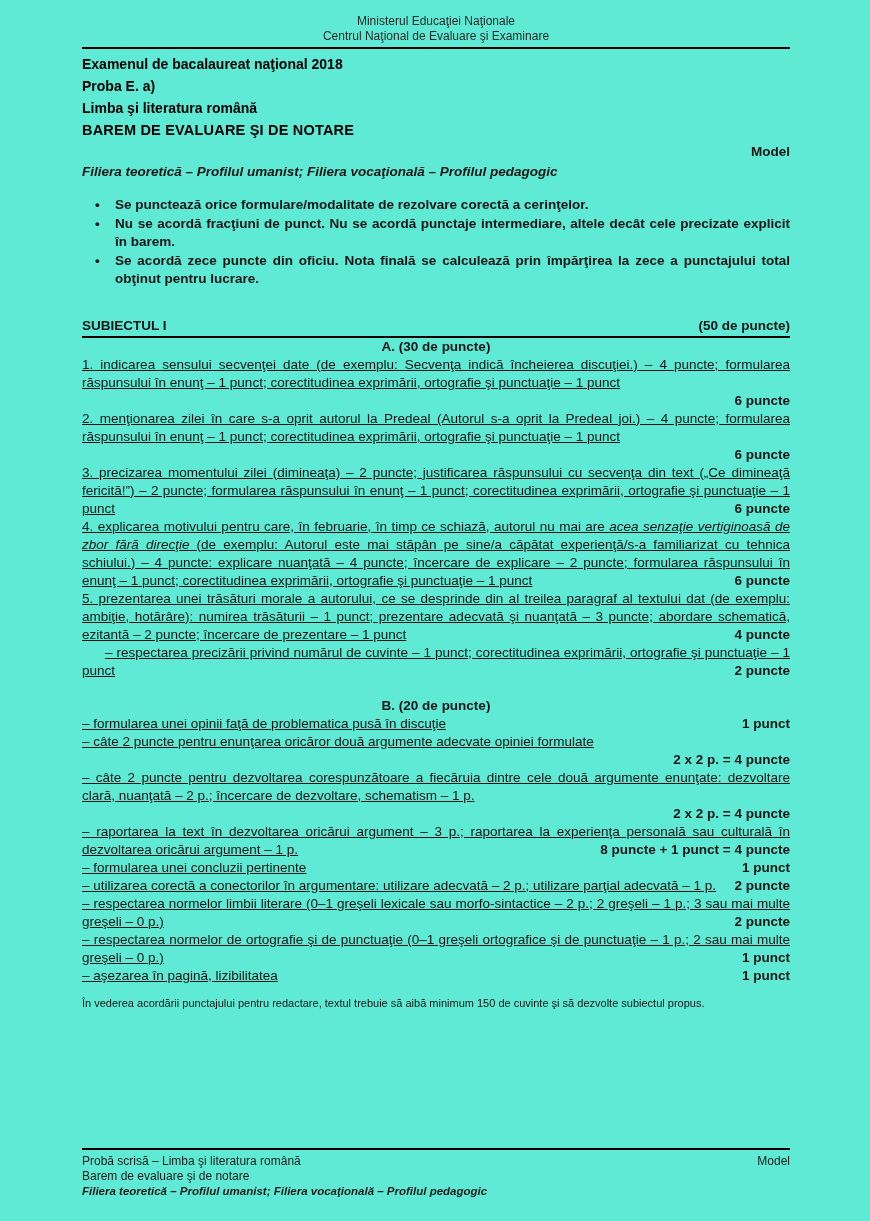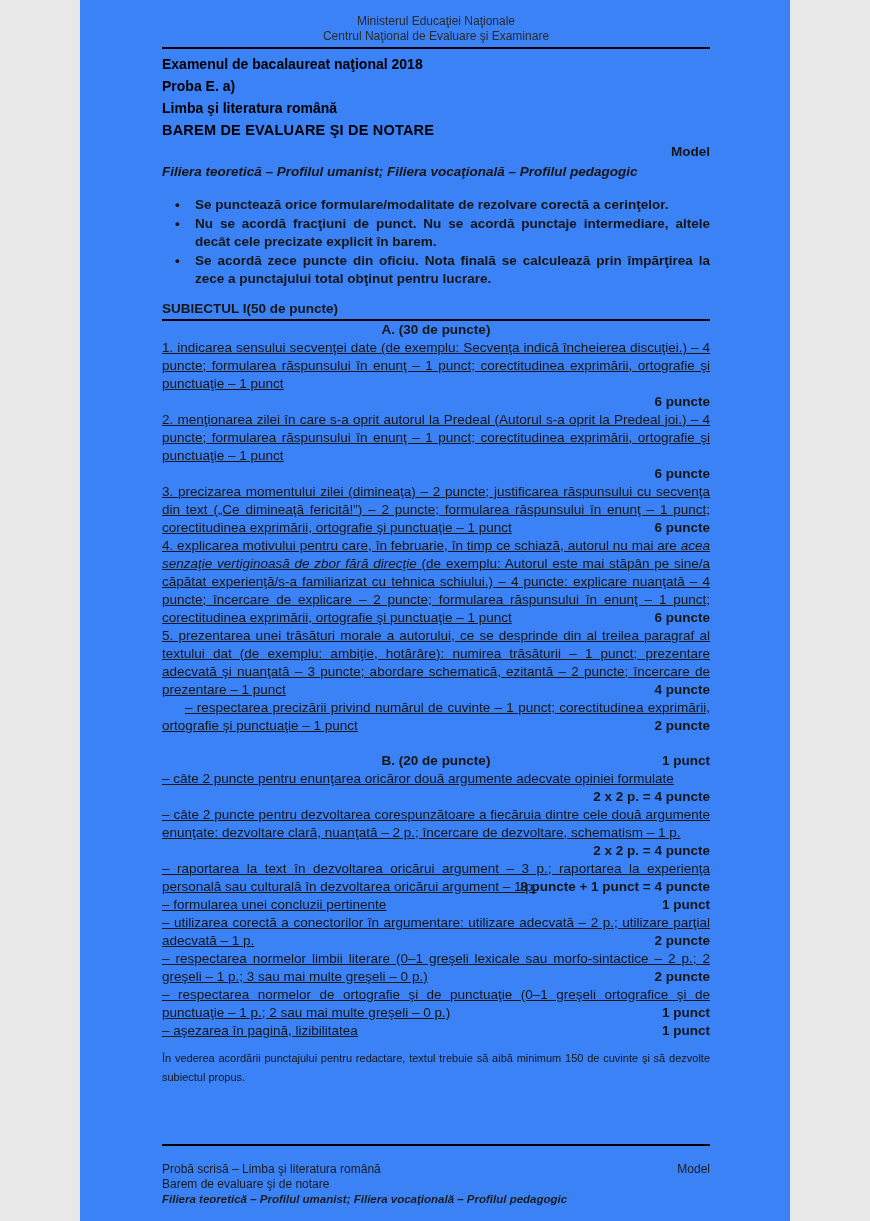--- a/index.html
+++ b/index.html
@@ -1,54 +1,54 @@
 <!DOCTYPE html>
 <html><head>
 <meta charset="utf-8">
 <style>
   html,body{margin:0;padding:0;background:#e8e8e8;}
   .page{
-    width:710px;height:1221px;margin:0 auto;background:#3b82f6;
+    width:870px;height:1221px;margin:0 auto;background:#5eead4;
     position:relative;font-family:"Liberation Sans",sans-serif;color:#161616;
     overflow:hidden;
   }
   .content{padding:14px 80px 0 82px;}
   
   .ministry{font-size:12px;line-height:15px;text-align:center;color:#2a2a2a;}
   .top-rule{border:0;border-bottom:2.5px solid #000;margin:3px 0 4px 0;}
   .title-block div{font-size:14px;line-height:22px;font-weight:bold;text-align:left;color:#000;}
   .doc-title{font-size:14.5px !important;letter-spacing:.2px;}
   .model-line{text-align:right;font-weight:bold;font-size:13.5px;line-height:21px;}
   .filiera-line{font-weight:bold;font-style:italic;font-size:13.5px;line-height:19px;}
   
   .rules{margin:15px 0 0 0;padding:0;list-style:none;}
   .rules li{
     position:relative;padding-left:33px;font-weight:bold;font-size:13.5px;
     line-height:18.5px;text-align:justify;
   }
   .rules li .marker{position:absolute;left:13px;top:0;}
   
   .subject-line{
-    display:flex;font-weight:bold;font-size:13.5px;
-    line-height:18px;border-bottom:2px solid #000;margin-top:11px;padding-bottom:1px;
+    display:flex;justify-content:space-between;font-weight:bold;font-size:13.5px;
+    line-height:18px;border-bottom:2px solid #000;margin-top:28px;padding-bottom:1px;
   }
   .section-title{font-weight:bold;font-size:13.5px;line-height:18px;text-align:center;}
   
   .items{}
   .item{position:relative;font-size:13.5px;line-height:18px;text-align:justify;text-decoration:underline;}
   .item .it{font-style:italic;}
   .item .score-abs{position:absolute;right:0;bottom:0;font-weight:bold;white-space:nowrap;}
   .score-line{text-align:right;font-weight:bold;font-size:13.5px;line-height:18px;}
   .item.indent{text-indent:23px;}
   .gap{height:17px;}
   .note{font-weight:normal;font-size:11px;line-height:19.5px;text-align:justify;margin-top:9px;}
   
   .footer{
-    position:absolute;left:82px;right:80px;bottom:14px;
-    border-top:2px solid #000;padding-top:16px;font-size:12px;line-height:15px;color:#1c1c1c;
+    position:absolute;left:82px;right:80px;bottom:22px;
+    border-top:2px solid #000;padding-top:4px;font-size:12px;line-height:15px;color:#1c1c1c;
   }
   .footer-row{display:flex;justify-content:space-between;}
   .footer-filiera{font-style:italic;font-size:11.5px;font-weight:bold;}
   .footer-page{text-align:center;font-size:12.5px;margin-top:3px;}
 </style>
 </head>
 <body>
 
 <div class="page">
   <div class="content">
@@ -87,21 +87,21 @@
         <div class="item"><span>3. precizarea momentului zilei (dimineaţa) – 2 puncte; justificarea răspunsului cu secvenţa din text („Ce dimineaţă fericită!”) – 2 puncte; formularea răspunsului în enunţ – 1 punct; corectitudinea exprimării, ortografie şi punctuaţie – 1 punct</span><span class="score-abs">6 puncte</span></div>
         <div class="item"><span>4. explicarea motivului pentru care, în februarie, în timp ce schiază, autorul nu mai are </span><span class="it">acea senzaţie vertiginoasă de zbor fără direcţie</span><span> (de exemplu: Autorul este mai stăpân pe sine/a căpătat experienţă/s-a familiarizat cu tehnica schiului.) – 4 puncte: explicare nuanţată – 4 puncte; încercare de explicare – 2 puncte; formularea răspunsului în enunţ – 1 punct; corectitudinea exprimării, ortografie şi punctuaţie – 1 punct</span><span class="score-abs">6 puncte</span></div>
         <div class="item"><span>5. prezentarea unei trăsături morale a autorului, ce se desprinde din al treilea paragraf al textului dat (de exemplu: ambiţie, hotărâre): numirea trăsăturii – 1 punct; prezentare adecvată şi nuanţată – 3 puncte; abordare schematică, ezitantă – 2 puncte; încercare de prezentare – 1 punct</span><span class="score-abs">4 puncte</span></div>
         <div class="item indent"><span>– respectarea precizării privind numărul de cuvinte – 1 punct; corectitudinea exprimării, ortografie şi punctuaţie – 1 punct</span><span class="score-abs">2 puncte</span></div>
       </div>
 
     <div class="gap"></div>
 
     <div class="section-title">B. (20 de puncte)</div>
     <div class="items" id="part-b-items">
-        <div class="item"><span class="score-abs">1 punct</span></div>
+        <div class="item"><span>– formularea unei opinii faţă de problematica pusă în discuţie</span><span class="score-abs">1 punct</span></div>
         <div class="item"><span>– câte 2 puncte pentru enunţarea oricăror două argumente adecvate opiniei formulate</span></div>
         <div class="score-line">2 x 2 p. = 4 puncte</div>
         <div class="item"><span>– câte 2 puncte pentru dezvoltarea corespunzătoare a fiecăruia dintre cele două argumente enunţate: dezvoltare clară, nuanţată – 2 p.; încercare de dezvoltare, schematism – 1 p.</span></div>
         <div class="score-line">2 x 2 p. = 4 puncte</div>
         <div class="item"><span>– raportarea la text în dezvoltarea oricărui argument – 3 p.; raportarea la experienţa personală sau culturală în dezvoltarea oricărui argument – 1 p.</span><span class="score-abs">8 puncte + 1 punct = 4 puncte</span></div>
         <div class="item"><span>– formularea unei concluzii pertinente</span><span class="score-abs">1 punct</span></div>
         <div class="item"><span>– utilizarea corectă a conectorilor în argumentare: utilizare adecvată – 2 p.; utilizare parţial adecvată – 1 p.</span><span class="score-abs">2 puncte</span></div>
         <div class="item"><span>– respectarea normelor limbii literare (0–1 greşeli lexicale sau morfo-sintactice – 2 p.; 2 greşeli – 1 p.; 3 sau mai multe greşeli – 0 p.)</span><span class="score-abs">2 puncte</span></div>
         <div class="item"><span>– respectarea normelor de ortografie şi de punctuaţie (0–1 greşeli ortografice şi de punctuaţie – 1 p.; 2 sau mai multe greşeli – 0 p.)</span><span class="score-abs">1 punct</span></div>
         <div class="item"><span>– aşezarea în pagină, lizibilitatea</span><span class="score-abs">1 punct</span></div>

